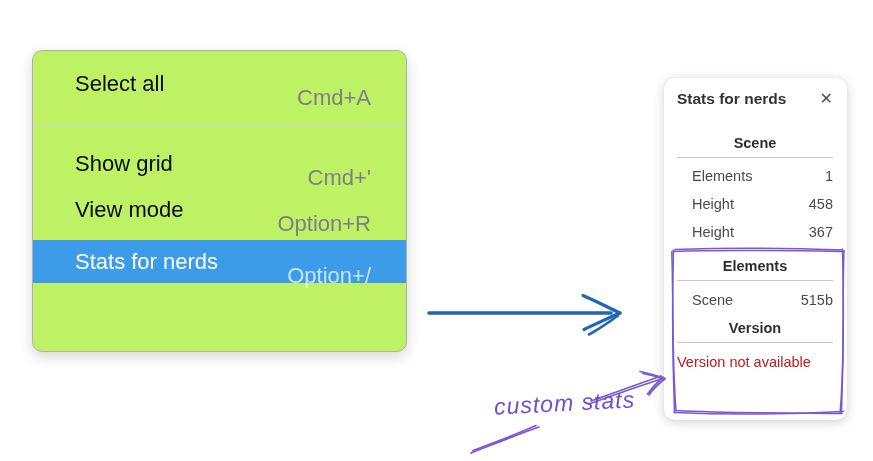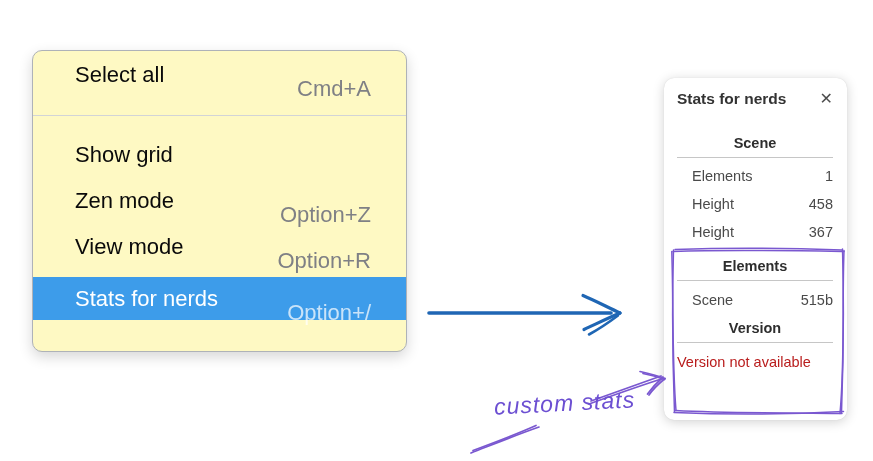--- a/index.html
+++ b/index.html
@@ -6,25 +6,25 @@
   body{
     width:873px;height:461px;position:relative;overflow:hidden;
     background:#ffffff;
     font-family:"Liberation Sans", sans-serif;
   }
 
   
   .menu{
     position:absolute;left:32px;top:50px;width:375px;height:302px;
     box-sizing:border-box;
-    background:#fef9c3;
+    background:#bef264;
     border:1px solid #aeb2b8;
     border-radius:10px;
     box-shadow:0 5px 14px rgba(0,0,0,.16);
-    padding-top:3px;
+    padding-top:12px;
     font-size:22px;
     overflow:hidden;
   }
   .menu-item{
     display:flex;justify-content:space-between;align-items:center;
     padding:0 35px 0 42px;height:42px;cursor:default;
   }
   .menu-item.row{height:46px;}
   .menu-divider{height:1px;background:#d2d4d7;margin:19px 0 16px 0;}
   .mi-label{color:#0a0a0a;}
@@ -81,24 +81,21 @@
 <body>
 
 <div class="menu">
   <div class="menu-item">
     <span class="mi-label">Select all</span>
     <span class="mi-short">Cmd+A</span>
   </div>
   <div class="menu-divider"></div>
   <div class="menu-item row">
     <span class="mi-label">Show grid</span>
-  </div>
-  <div class="menu-item row">
-    <span class="mi-label">Zen mode</span>
-    <span class="mi-short">Option+Z</span>
+    <span class="mi-short">Cmd+'</span>
   </div>
   <div class="menu-item row">
     <span class="mi-label">View mode</span>
     <span class="mi-short">Option+R</span>
   </div>
   <div class="menu-item highlighted">
     <span class="mi-label">Stats for nerds</span>
     <span class="mi-short">Option+/</span>
   </div>
 </div>

